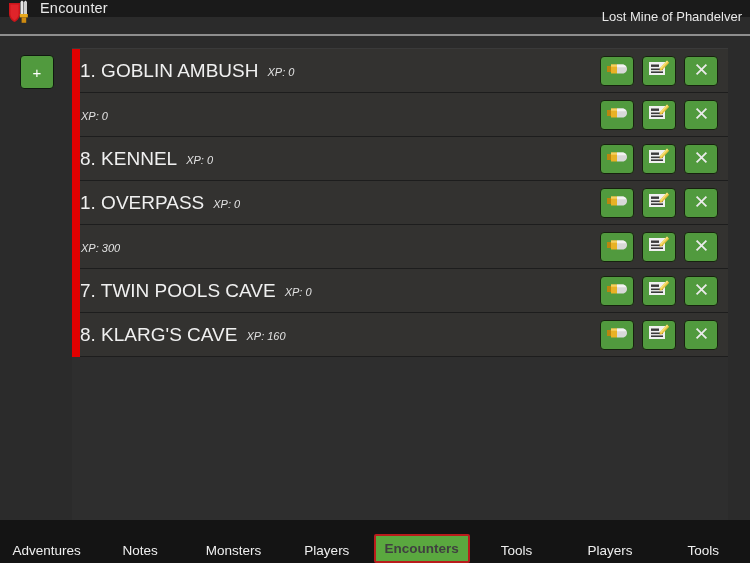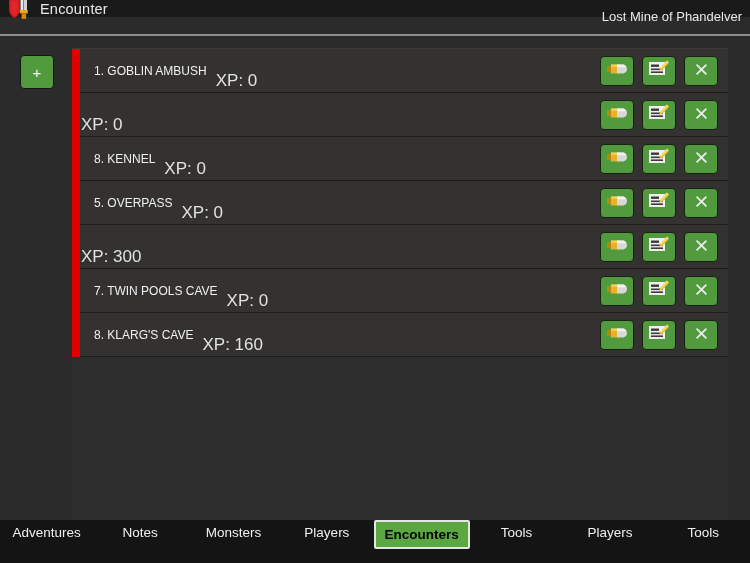--- a/index.html
+++ b/index.html
@@ -8,21 +8,21 @@
     background: #2b2b2b;
     font-family: "Liberation Sans", sans-serif;
     overflow: hidden;
   }
 
   
   #titlebar {
     position: absolute; left: 0; top: 0;
     width: 750px; height: 17px;
     background: #1a1a1a;
-    display: flex; align-items: center;
+    display: flex; align-items: flex-start;
   }
   #titlebar-sep {
     position: absolute; left: 0; top: 34px;
     width: 750px; height: 2px;
     background: #8e8e8e;
   }
   #app-icon {
     position: relative;
     width: 26px; height: 26px;
     margin-left: 6px; margin-right: 8px;
@@ -74,31 +74,31 @@
     background: #333230;
     border-bottom: 1px solid #1d1d1d;
     display: flex; align-items: center;
   }
   .enc-bar {
     position: absolute; left: 0; top: 0;
     width: 8px; height: 44px;
     background: #e00000;
   }
   .enc-label {
-    margin-left: 22px;
+    margin-left: 8px;
     color: #f0f0f0;
-    font-size: 12px;
+    font-size: 19px;
     white-space: nowrap;
   }
   .enc-xp {
     margin-left: 9px;
     color: #e2e2e2;
-    font-size: 17px;
+    font-size: 11px;
     white-space: nowrap;
-    position: relative; top: 10px;
+    position: relative; top: 1px; font-style: italic;
   }
   .enc-actions {
     position: absolute; right: 10px; top: 0;
     height: 44px;
     display: flex; align-items: center; gap: 8px;
   }
   .act-btn {
     width: 34px; height: 30px;
     background: #519a3e;
     border: 1px solid #17210f;
@@ -113,30 +113,30 @@
 
   
   #tabbar {
     position: absolute; left: 0; top: 520px;
     width: 750px; height: 43px;
     background: #141414;
     display: flex;
   }
   .tab {
     flex: 1 1 0;
-    display: flex; align-items: flex-start; justify-content: center;
+    display: flex; align-items: flex-end; justify-content: center;
     color: #efefef;
     font-size: 13.5px;
     cursor: pointer;
   }
   .tab.active .tab-chip {
     background: #5aa83f;
-    color: #000000;
+    color: #404040;
     font-weight: bold;
-    border: 2px solid #e5e5e5;
+    border: 2px solid #b91c1c;
     border-radius: 2px;
     padding: 5px 9px;
   }
   .tab-chip { padding: 5px 9px; }
 </style>
 </head>
 <body>
 
 <div id="titlebar">
   <span id="app-icon">
@@ -253,21 +253,21 @@
           </span>
           <span class="act-btn x-btn">
             <span><svg width="13" height="13" viewBox="0 0 13 13">
                 <path d="M1.6 1.6 L11.4 11.4 M11.4 1.6 L1.6 11.4" stroke="#eaeaea" stroke-width="1.8" fill="none"></path>
               </svg></span>
           </span>
         </span>
       </div>
       <div class="enc-row">
         <span class="enc-bar"></span>
-        <span class="enc-label">5. OVERPASS</span>
+        <span class="enc-label">1. OVERPASS</span>
         <span class="enc-xp">XP: 0</span>
         <span class="enc-actions">
           <span class="act-btn">
             <span><svg width="22" height="16" viewBox="0 0 22 16">
                 <rect x="1" y="5" width="4" height="6" fill="#b9860f"></rect>
                 <rect x="5" y="3.5" width="6" height="9" fill="#e8b225"></rect>
                 <rect x="5" y="3.5" width="6" height="2.2" fill="#f5d063"></rect>
                 <path d="M11 3.5 L16.5 3.5 C19.6 3.5 21 6 21 8 C21 10 19.6 12.5 16.5 12.5 L11 12.5 Z" fill="#d8d8d8"></path>
                 <path d="M11 3.5 L16.5 3.5 C18.6 3.5 20 5 20.4 6.2 L11 6.2 Z" fill="#f2f2f2"></path>
               </svg></span>

